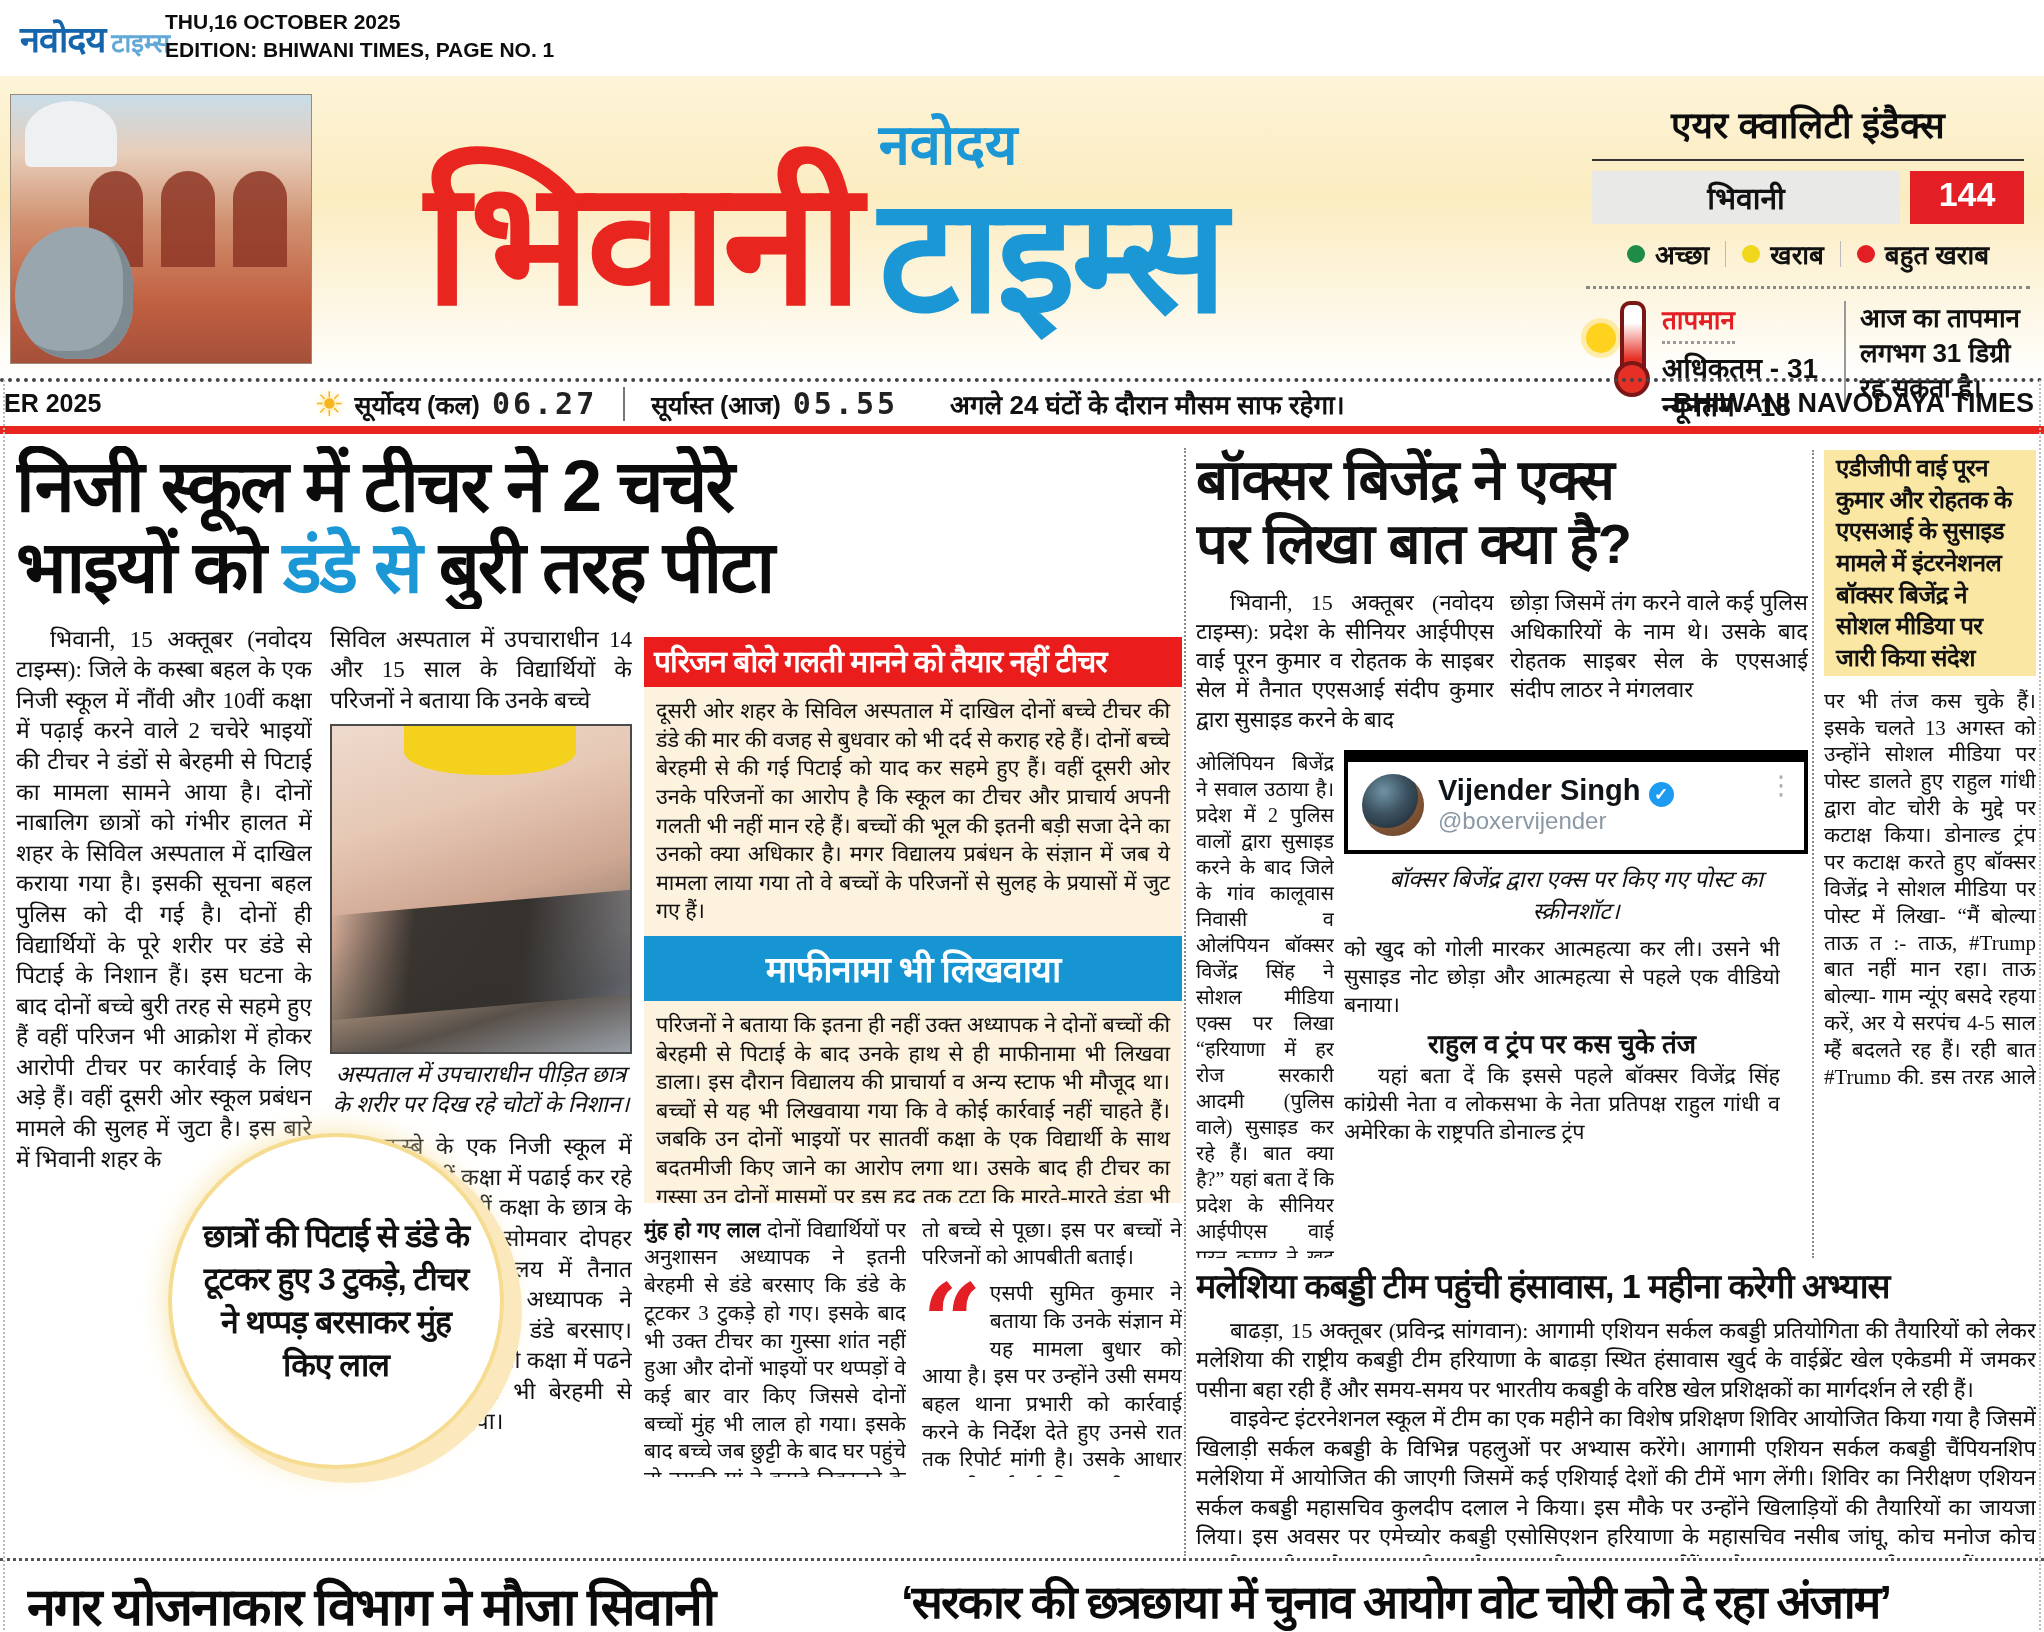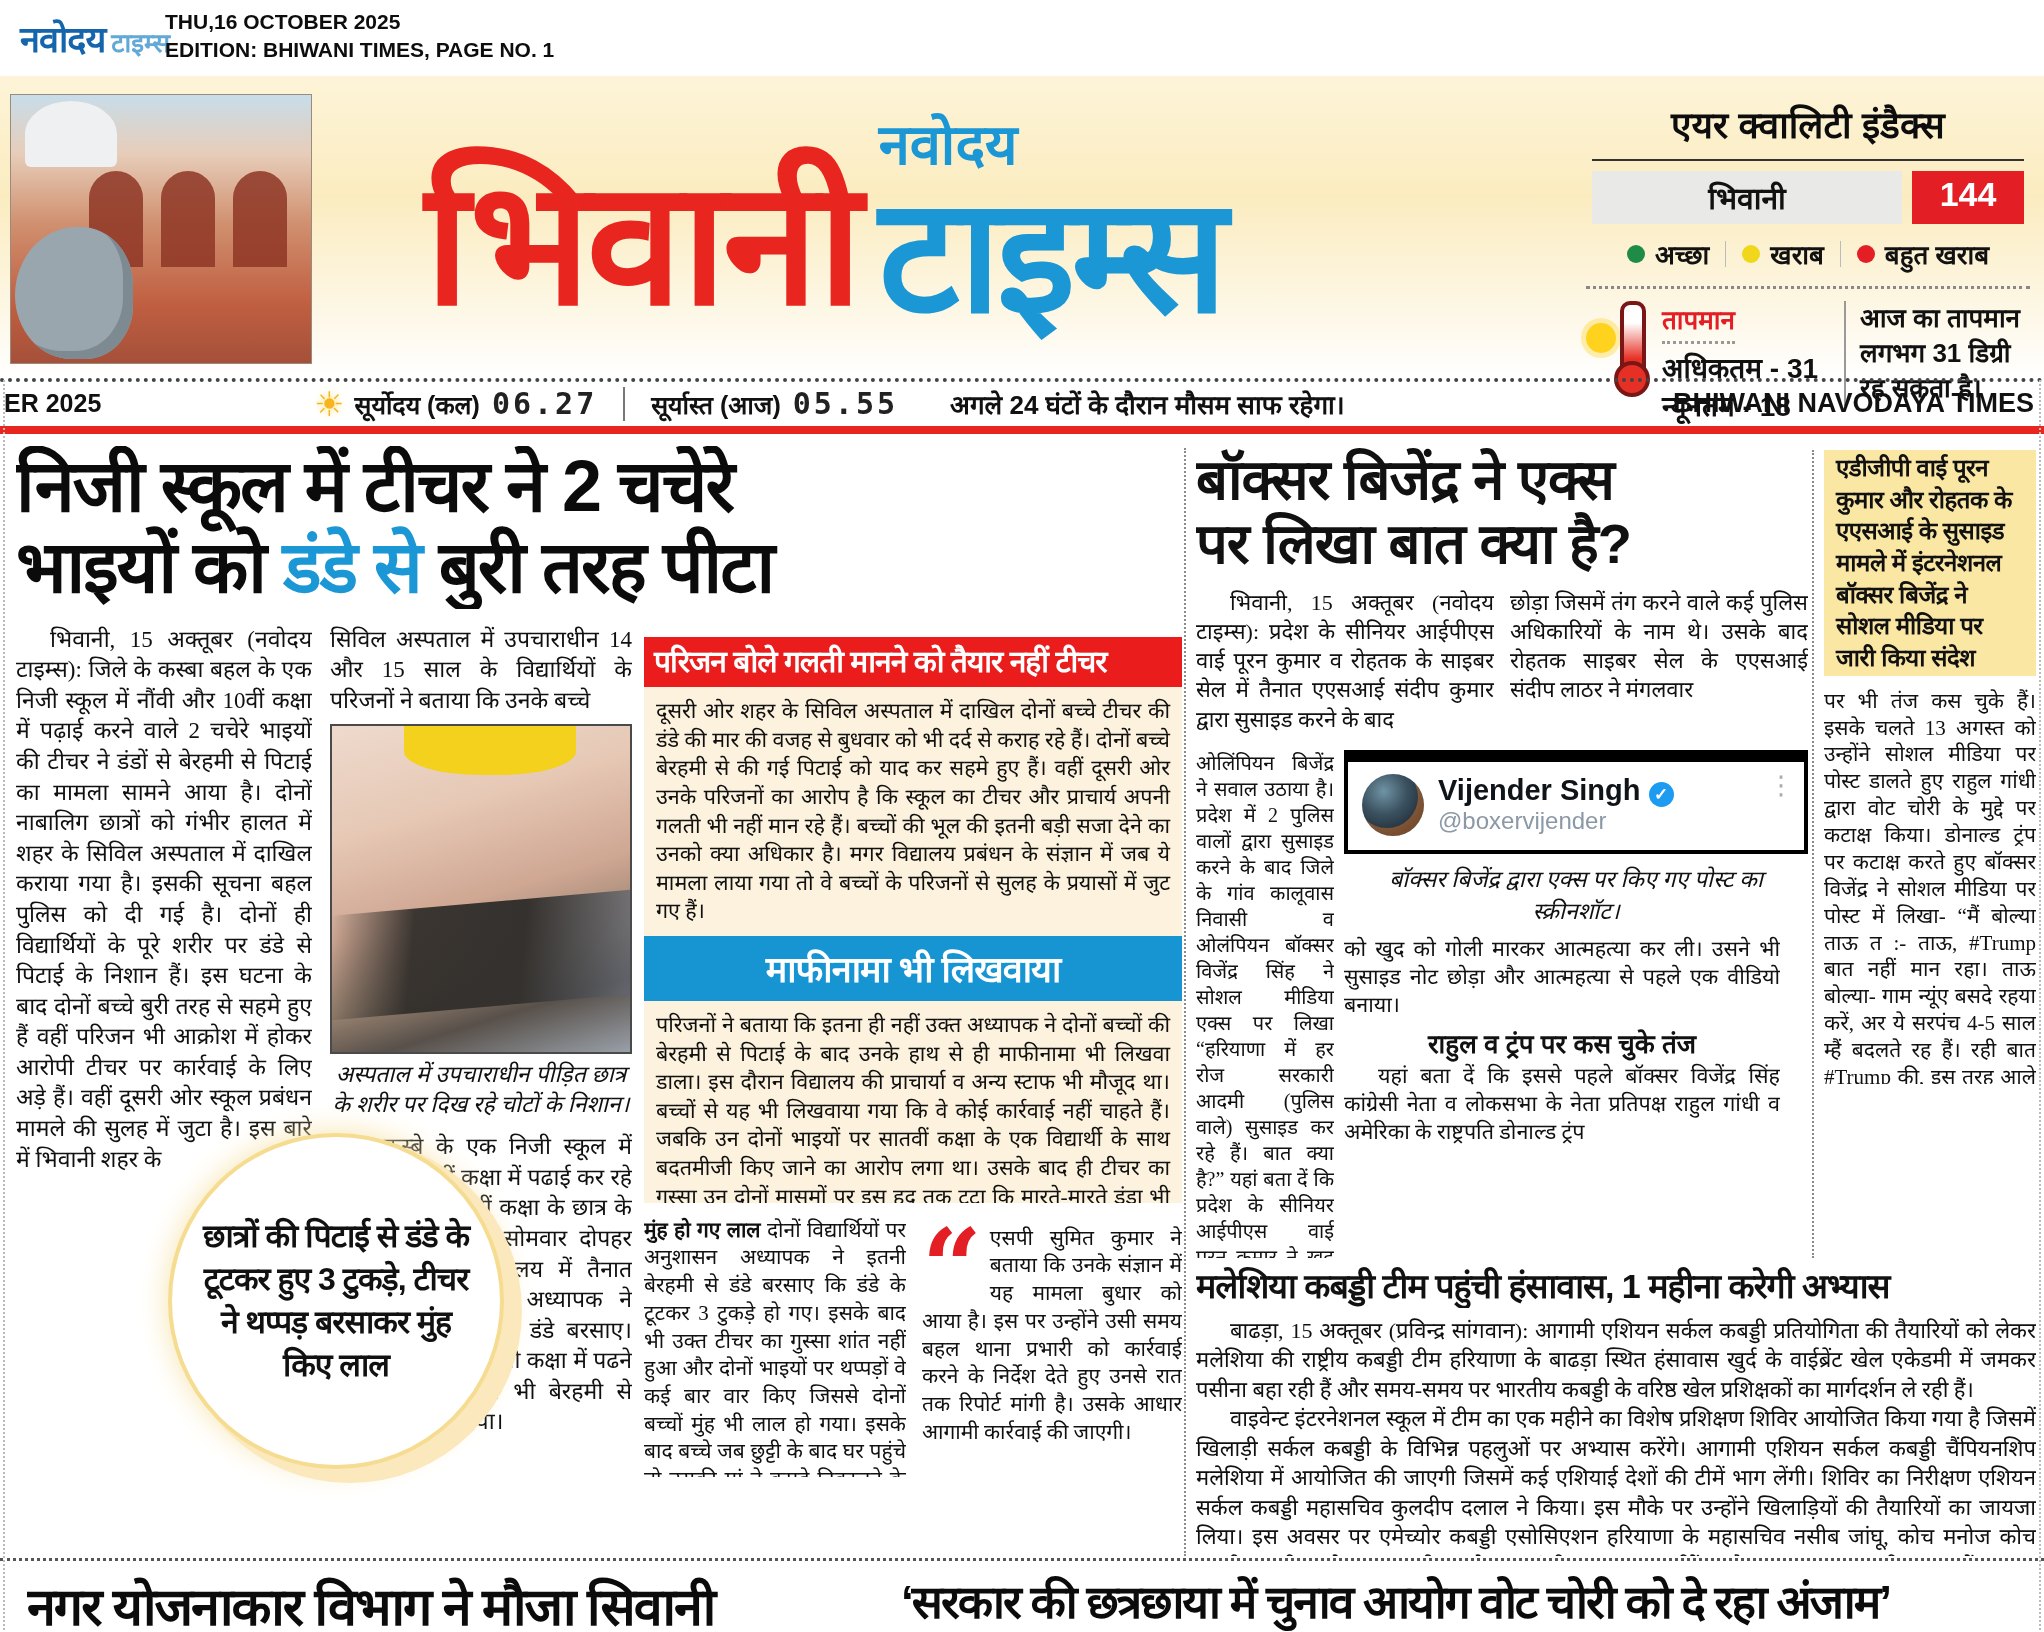--- a/index.html
+++ b/index.html
@@ -28,21 +28,21 @@
   .mh-right{display:flex;flex-direction:column;align-items:flex-start;}
   .mh-navodaya{font-size:56px;font-weight:900;color:#1b97d5;margin-bottom:2px;}
   .mh-times{font-size:160px;font-weight:900;color:#1b97d5;line-height:.92;letter-spacing:-4px;}
 
   
   .aqi{position:absolute;right:14px;top:22px;width:444px;}
   .aqi-title{font-size:37px;font-weight:900;text-align:center;color:#0d0d0d;}
   .aqi-hr{border-top:2px solid #333;margin:10px 6px;}
   .aqi-row{display:flex;margin:2px 6px;}
   .aqi-city{flex:1;background:#e9e9e7;font-size:30px;font-weight:900;text-align:center;padding:6px 0;}
-  .aqi-val{width:112px;background:#e31e24;color:#fff;font-size:34px;font-weight:900;text-align:center;padding:4px 0;margin-left:10px;}
+  .aqi-val{width:96px;background:#e31e24;color:#fff;font-size:34px;font-weight:900;text-align:center;padding:4px 9px;margin-left:10px;}
   .aqi-legend{display:flex;align-items:center;justify-content:center;gap:10px;margin-top:12px;font-size:26px;font-weight:800;}
   .dot{width:18px;height:18px;border-radius:50%;display:inline-block;}
   .dot.g{background:#1e8c46}.dot.y{background:#f0d71c}.dot.r{background:#e31e24}
   .aqi-legend .sep{width:1px;height:26px;background:#bbb;margin:0 6px;}
   .aqi-dots{border-top:3px dotted #888;margin:14px 0 12px;}
   .temp-row{display:flex;align-items:flex-start;gap:12px;}
   .thermo{position:relative;width:64px;height:96px;flex:none;}
   .th-sun{position:absolute;left:0;top:22px;width:30px;height:30px;border-radius:50%;background:#ffd21e;
           box-shadow:0 0 0 5px rgba(255,210,30,.35);}
   .th-tube{position:absolute;left:34px;top:0;width:18px;height:72px;border:4px solid #7a1616;border-radius:10px;
@@ -240,20 +240,21 @@
       <div class="crbox">
         <div class="redbar">परिजन बोले गलती मानने को तैयार नहीं टीचर</div>
         <p class="body crp">दूसरी ओर शहर के सिविल अस्पताल में दाखिल दोनों बच्चे टीचर की डंडे की मार की वजह से बुधवार को भी दर्द से कराह रहे हैं। दोनों बच्चे बेरहमी से की गई पिटाई को याद कर सहमे हुए हैं। वहीं दूसरी ओर उनके परिजनों का आरोप है कि स्कूल का टीचर और प्राचार्य अपनी गलती भी नहीं मान रहे हैं। बच्चों की भूल की इतनी बड़ी सजा देने का उनको क्या अधिकार है। मगर विद्यालय प्रबंधन के संज्ञान में जब ये मामला लाया गया तो वे बच्चों के परिजनों से सुलह के प्रयासों में जुट गए हैं।</p>
         <div class="bluebar">माफीनामा भी लिखवाया</div>
         <p class="body crp">परिजनों ने बताया कि इतना ही नहीं उक्त अध्यापक ने दोनों बच्चों की बेरहमी से पिटाई के बाद उनके हाथ से ही माफीनामा भी लिखवा डाला। इस दौरान विद्यालय की प्राचार्या व अन्य स्टाफ भी मौजूद था। बच्चों से यह भी लिखवाया गया कि वे कोई कार्रवाई नहीं चाहते हैं। जबकि उन दोनों भाइयों पर सातवीं कक्षा के एक विद्यार्थी के साथ बदतमीजी किए जाने का आरोप लगा था। उसके बाद ही टीचर का गुस्सा उन दोनों मासूमों पर इस हद तक टूटा कि मारते-मारते डंडा भी टूटकर 3 टुकड़ों में बदल गया। इसके बाद भी टीचर ने उन दोनों विद्यार्थियों पर थप्पड़-मुक्कों से वार किए।</p>
       </div>
       <div class="contc1">
         <p class="body"><b>मुंह हो गए लाल</b><span> दोनों विद्यार्थियों पर अनुशासन अध्यापक ने इतनी बेरहमी से डंडे बरसाए कि डंडे के टूटकर 3 टुकड़े हो गए। इसके बाद भी उक्त टीचर का गुस्सा शांत नहीं हुआ और दोनों भाइयों पर थप्पड़ों वे कई बार वार किए जिससे दोनों बच्चों मुंह भी लाल हो गया। इसके बाद बच्चे जब छुट्टी के बाद घर पहुंचे तो उसकी मां ने कपड़े निकालने के बाद शरीर पर डंडे के निशान देखे</span></p>
       </div>
       <div class="contc2">
+        <p class="body">तो बच्चे से पूछा। इस पर बच्चों ने परिजनों को आपबीती बताई।</p>
         <div class="qwrap">
           <span class="qmark">“</span>
           <p class="body qtext">एसपी सुमित कुमार ने बताया कि उनके संज्ञान में यह मामला बुधार को आया है। इस पर उन्होंने उसी समय बहल थाना प्रभारी को कार्रवाई करने के निर्देश देते हुए उनसे रात तक रिपोर्ट मांगी है। उसके आधार आगामी कार्रवाई की जाएगी।</p>
         </div>
       </div>
       <div class="callout">
         <p>छात्रों की पिटाई से डंडे के टूटकर हुए 3 टुकड़े, टीचर ने थप्पड़ बरसाकर मुंह किए लाल</p>
       </div>
     </div>
   </article>

